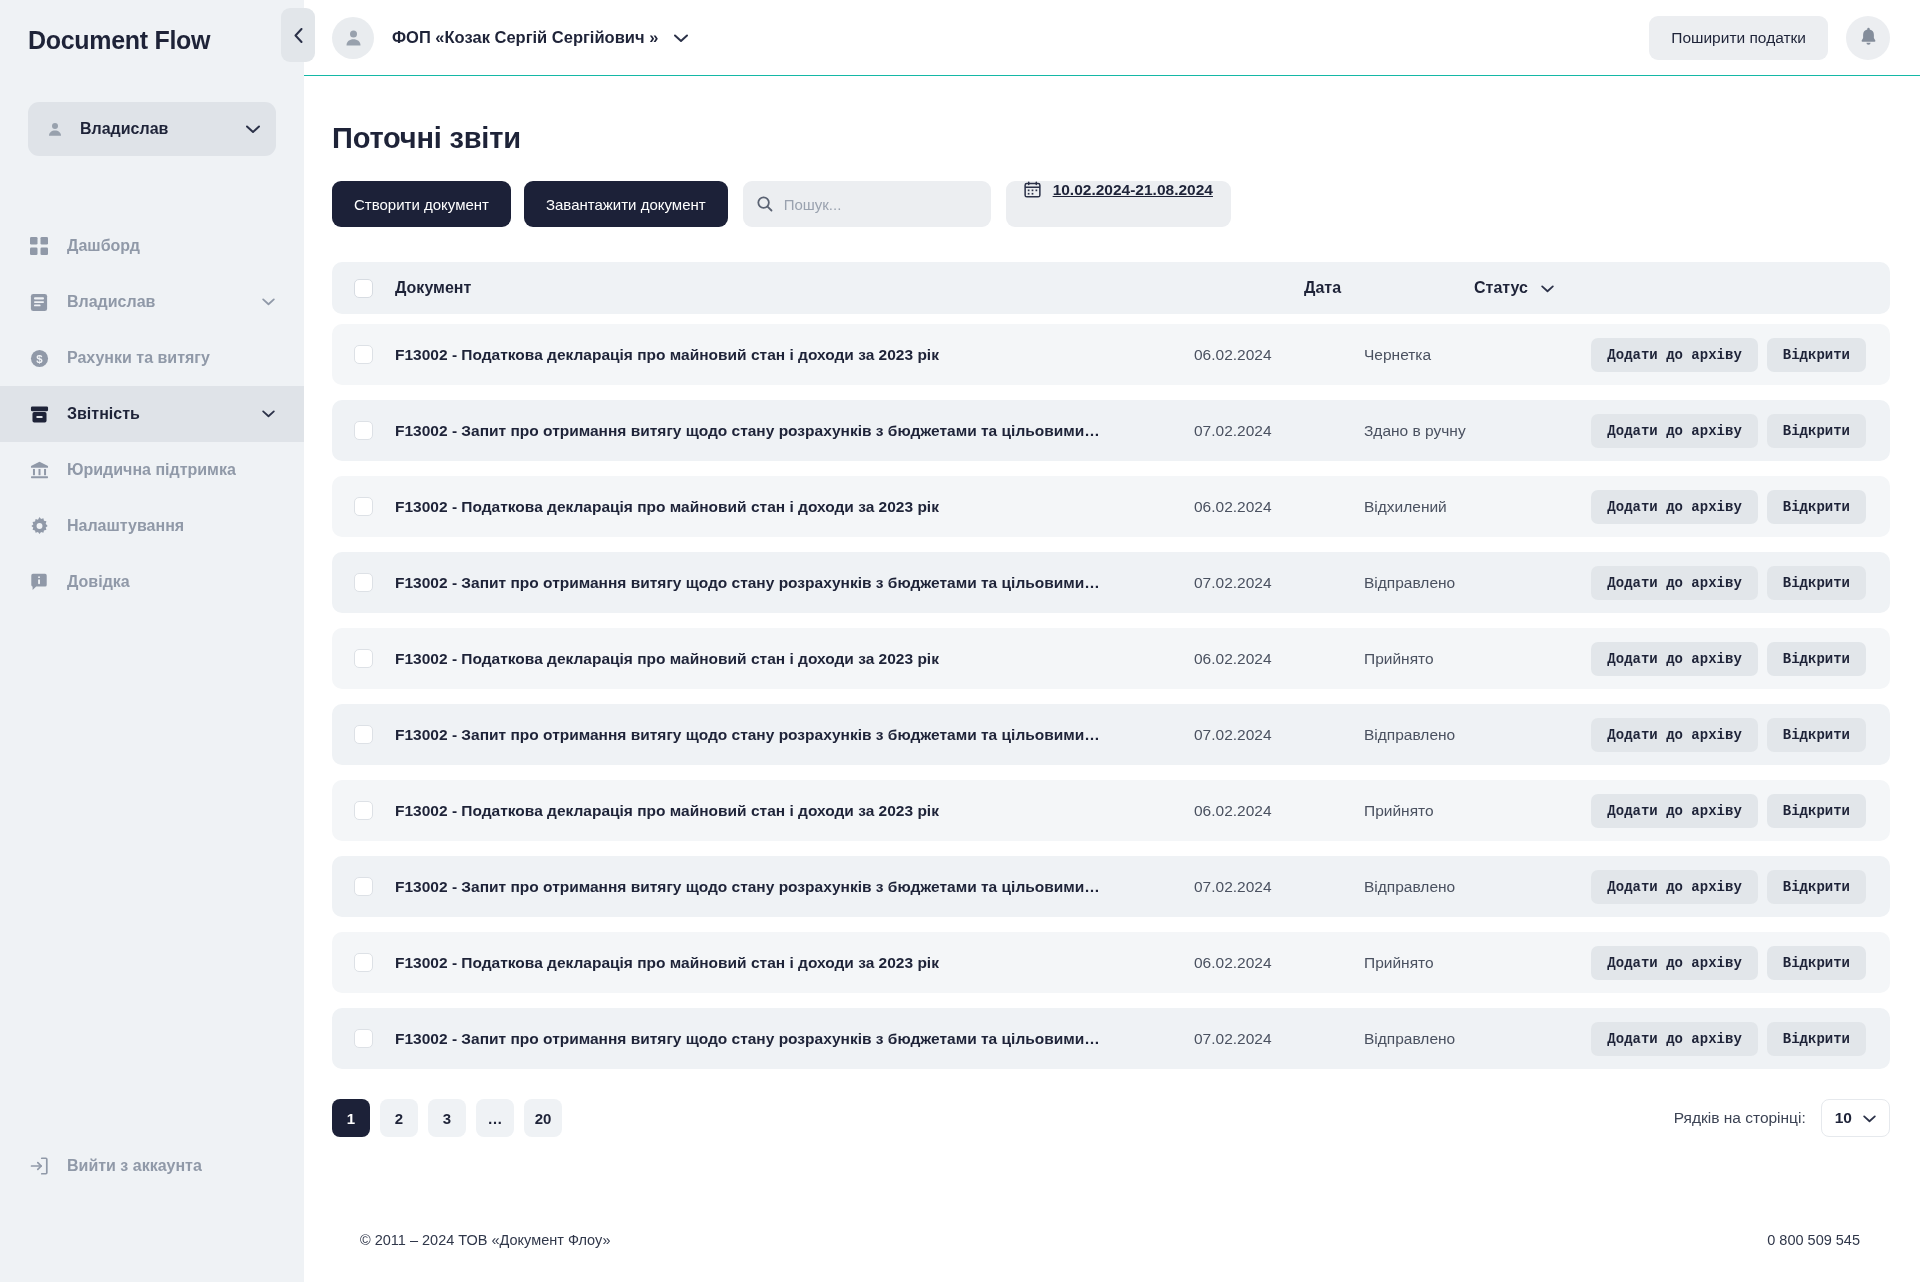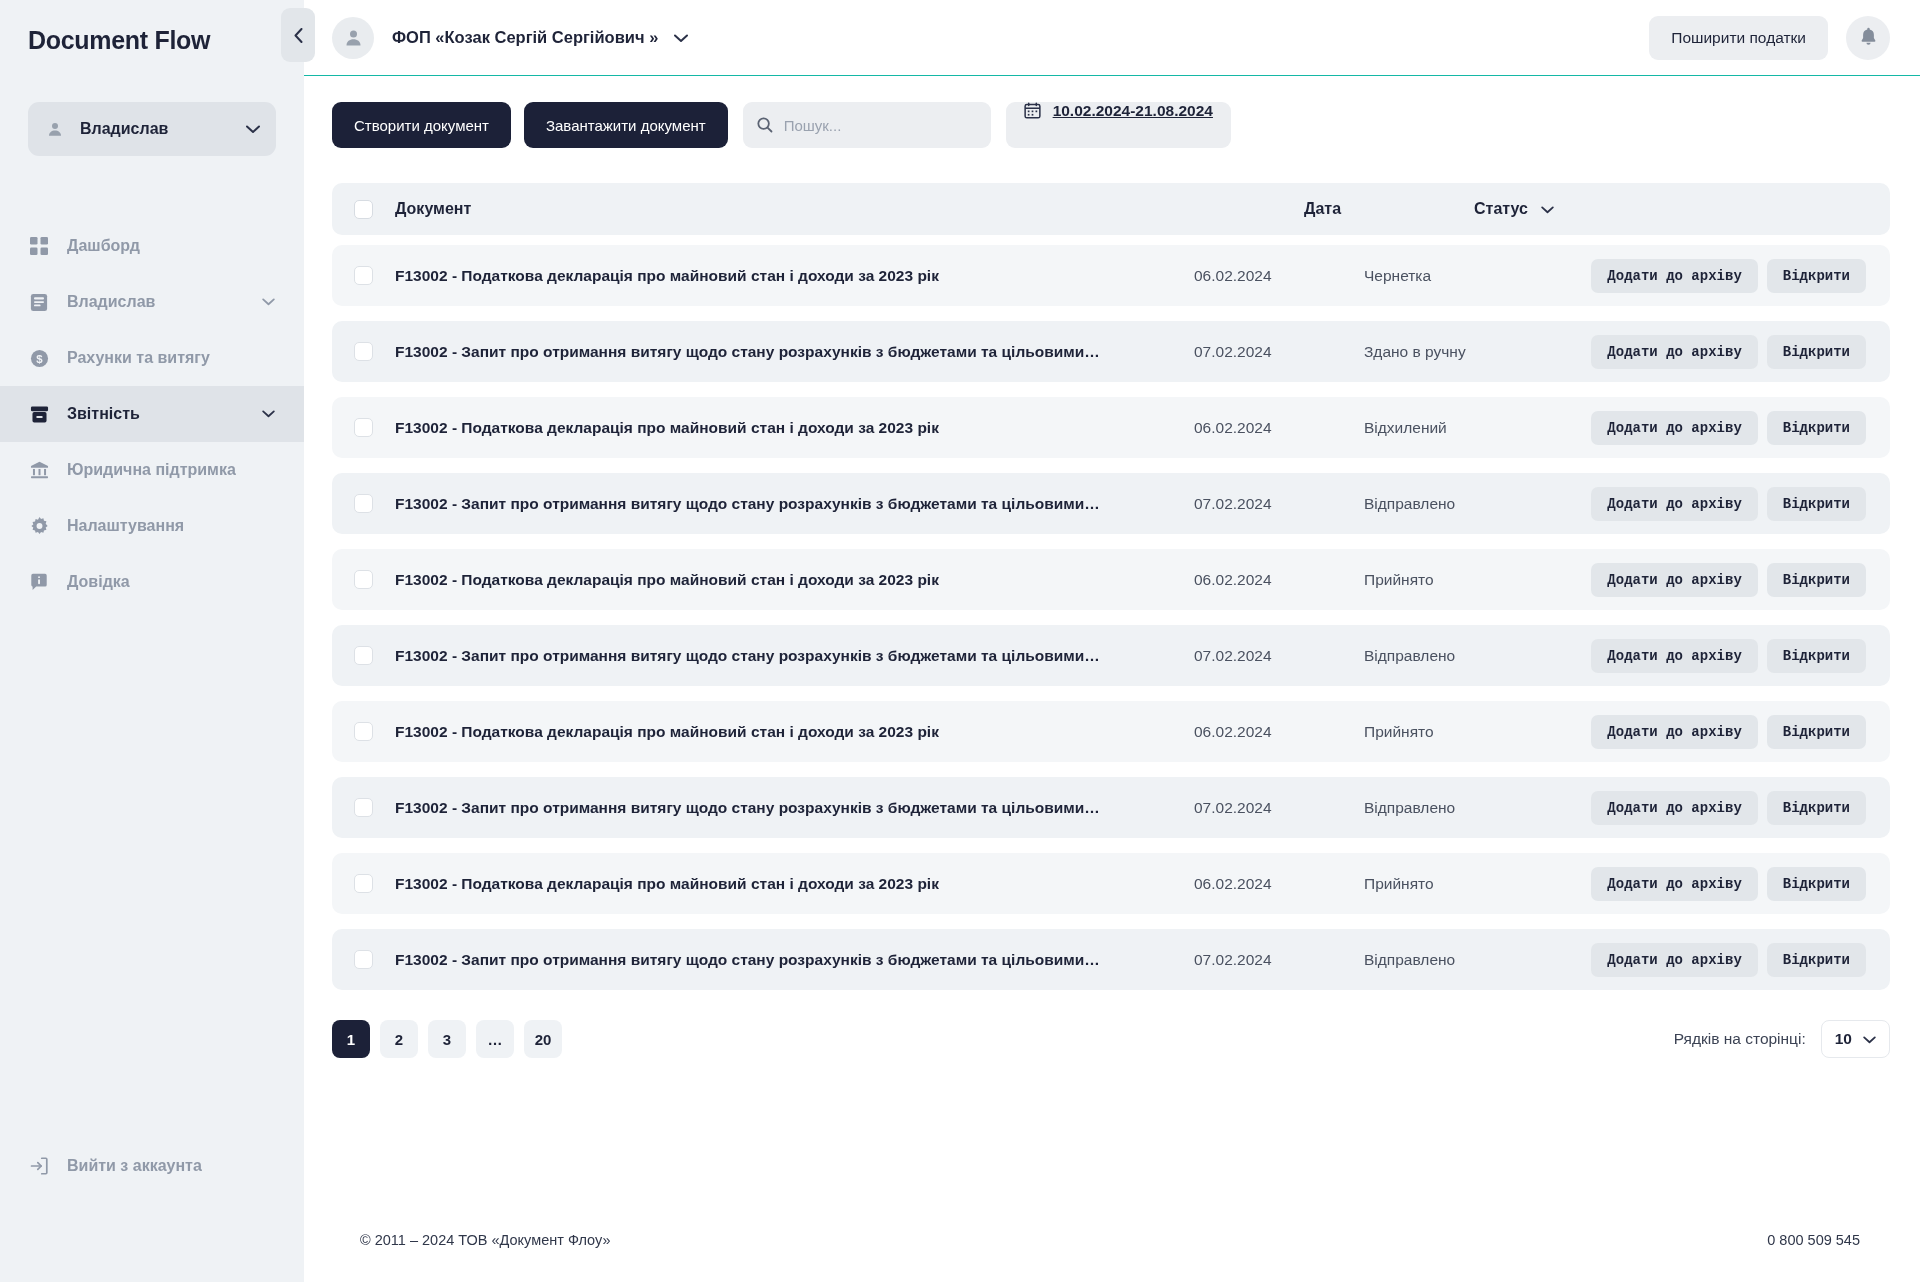--- a/index.html
+++ b/index.html
@@ -600,20 +600,21 @@
           <svg width="17" height="19" viewBox="0 0 18 20" fill="#848d9b">
             <path d="M9 0.8a1.3 1.3 0 011.3 1.3v.6a5.7 5.7 0 014.4 5.5v3.4l1.5 2.6a.9.9 0 01-.8 1.4H2.6a.9.9 0 01-.8-1.4l1.5-2.6V8.2a5.7 5.7 0 014.4-5.5v-.6A1.3 1.3 0 019 .8z"></path>
             <path d="M6.8 16.6h4.4a2.2 2.2 0 01-4.4 0z"></path>
           </svg>
         </span>
       </button>
     </header>
 
     <div class="content">
 
+      <h1 class="page-title">Поточні звіти</h1>
 
       <div class="toolbar">
         <button class="btn-primary">Створити документ</button>
         <button class="btn-primary">Завантажити документ</button>
 
         <div class="search-box">
           <span class="si">
             <svg width="16" height="16" viewBox="0 0 17 17" fill="none" stroke="#5b6373" stroke-width="1.9" stroke-linecap="round">
               <circle cx="7" cy="7" r="5.6"></circle>
               <path d="M11.2 11.2l4.2 4.2"></path>

